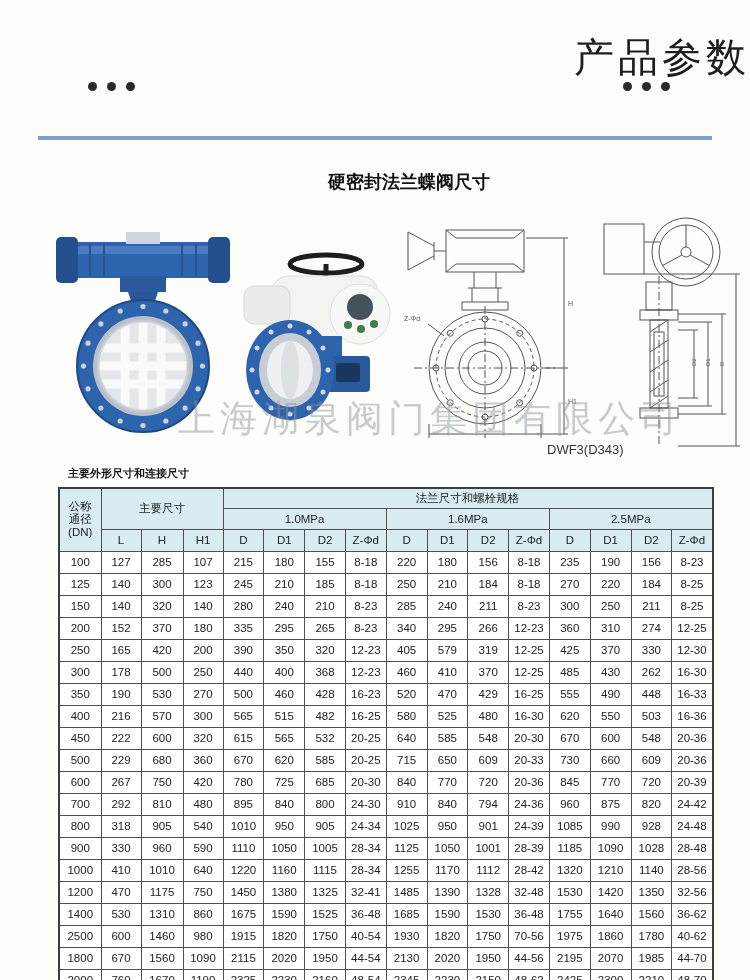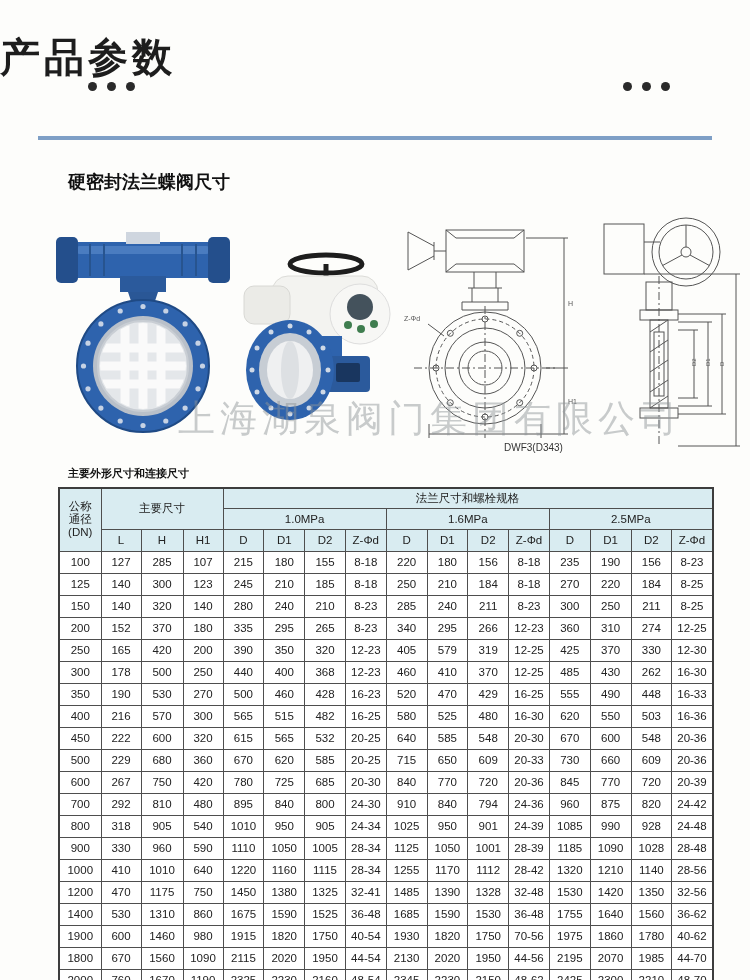--- a/index.html
+++ b/index.html
@@ -11,43 +11,43 @@
   *{box-sizing:border-box;}
   html,body{margin:0;padding:0;}
   body{
     width:750px;height:980px;position:relative;overflow:hidden;
     background:#fdfdfb;color:#1c1c1c;
     font-family:"Liberation Sans","DejaVu Sans",sans-serif;
   }
   
   .page-header{position:relative;height:120px;}
   .page-title{
-    text-align:left;padding-top:30px;font-size:40px;font-weight:700;
+    text-align:right;padding-top:30px;font-size:40px;font-weight:400;
     letter-spacing:4px;color:#1d1d1d;
   }
   .dots{position:absolute;top:82px;display:flex;gap:10px;}
   .dots span{width:9px;height:9px;border-radius:50%;background:#2a2a2a;display:block;}
   .dots-left{left:88px;}
   .dots-right{right:80px;}
   .divider{height:4px;background:var(--divider);margin:16px 38px 0 38px;}
   
-  .subtitle{margin:30px 0 0 68px;font-size:18px;font-weight:bold;color:#111;}
+  .subtitle{margin:30px 0 0 68px;font-size:18px;font-weight:bold;color:#111;text-align:center;}
   
   .figures{position:relative;height:252px;margin-top:18px;}
   .fig{position:absolute;}
   .fig-photo-1{left:50px;top:8px;}
   .fig-photo-2{left:238px;top:36px;}
   .fig-draw-1{left:398px;top:6px;}
   .fig-draw-2{left:594px;top:0px;}
   .watermark{
     position:absolute;left:150px;top:182px;width:560px;text-align:center;
     font-size:37px;color:#8f9599;opacity:.48;letter-spacing:5px;white-space:nowrap;
     font-family:Liberation Serif, serif;
   }
-  .drawing-label{position:absolute;left:504px;top:230px;font-size:10px;color:#333;}
+  .drawing-label{position:absolute;left:547px;top:230px;font-size:13px;color:#333;}
   
   .table-caption{margin:2px 0 6px 68px;font-size:11px;font-weight:bold;color:#111;}
   table.dim-table{
     border-collapse:collapse;table-layout:fixed;margin-left:58px;width:654px;
     font-size:11.5px;color:#222;border:2px solid #3d3d3d;background:#fff;
   }
   .dim-table th,.dim-table td{
     border:1px solid var(--border);text-align:center;vertical-align:middle;
     padding:0;font-weight:normal;overflow:hidden;
   }
@@ -591,21 +591,21 @@
         <td>1685</td>
         <td>1590</td>
         <td>1530</td>
         <td>36-48</td>
         <td>1755</td>
         <td>1640</td>
         <td>1560</td>
         <td>36-62</td>
       </tr>
       <tr>
-        <td>1900</td>
+        <td>2500</td>
         <td>600</td>
         <td>1460</td>
         <td>980</td>
         <td>1915</td>
         <td>1820</td>
         <td>1750</td>
         <td>40-54</td>
         <td>1930</td>
         <td>1820</td>
         <td>1750</td>

